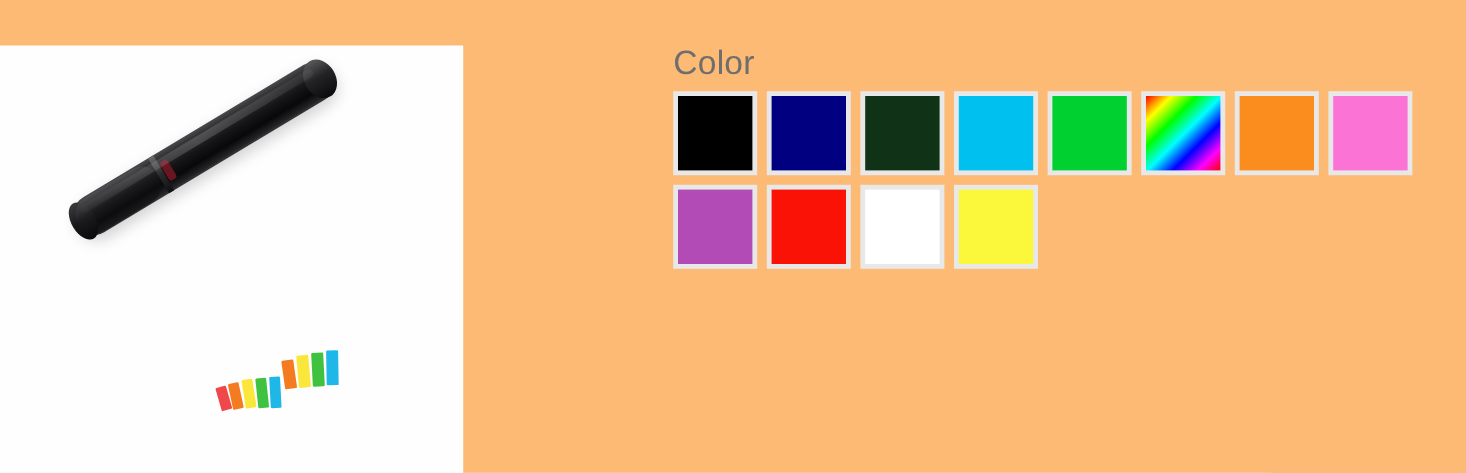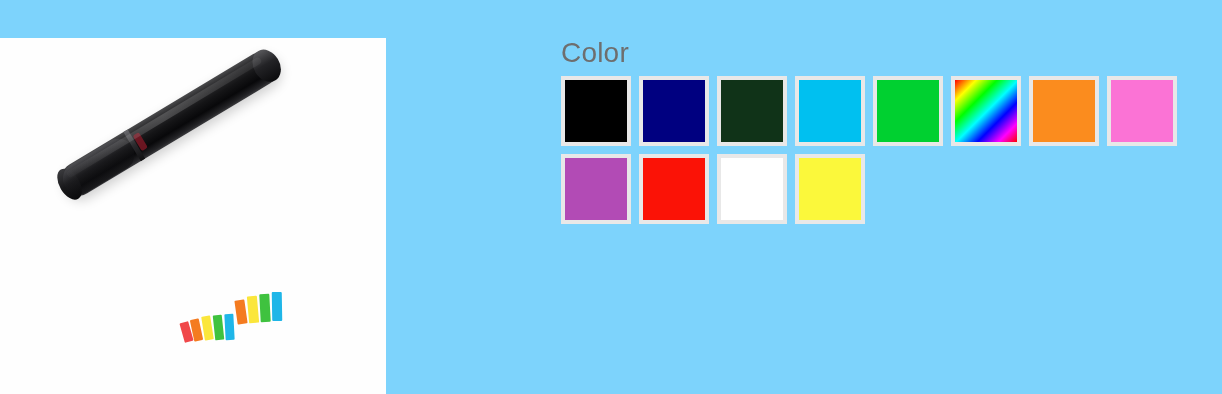--- a/index.html
+++ b/index.html
@@ -12,21 +12,21 @@
     background: #ffffff;
     font-family: "Liberation Sans", sans-serif;
     overflow: hidden;
     position: relative;
   }
 
   #page {
     position: relative;
     width: 1222px;
     height: 394px;
-    background: #7dd3fc;
+    background: #fdba74;
   }
 
   
   .product-media {
     position: absolute;
     left: 0px;
     top: 38px;
     width: 386px;
     height: 356px;
     background: #fdfdfd;

